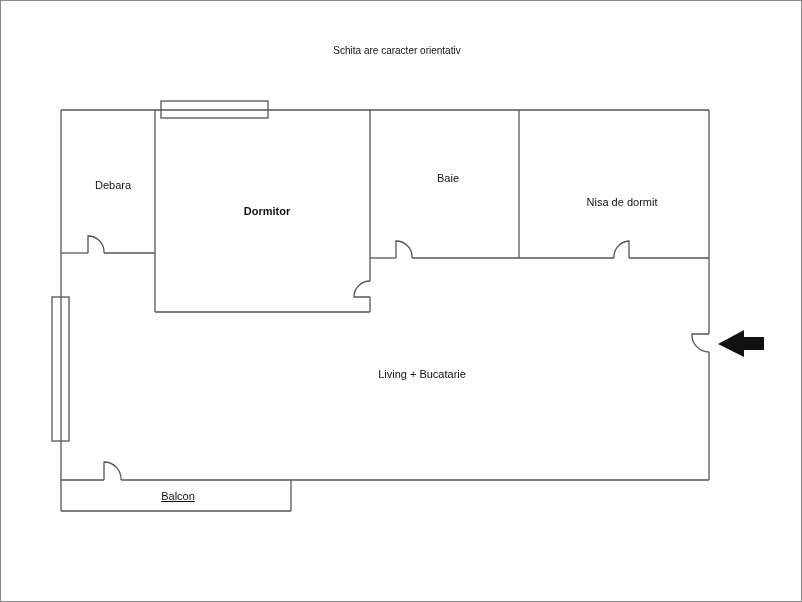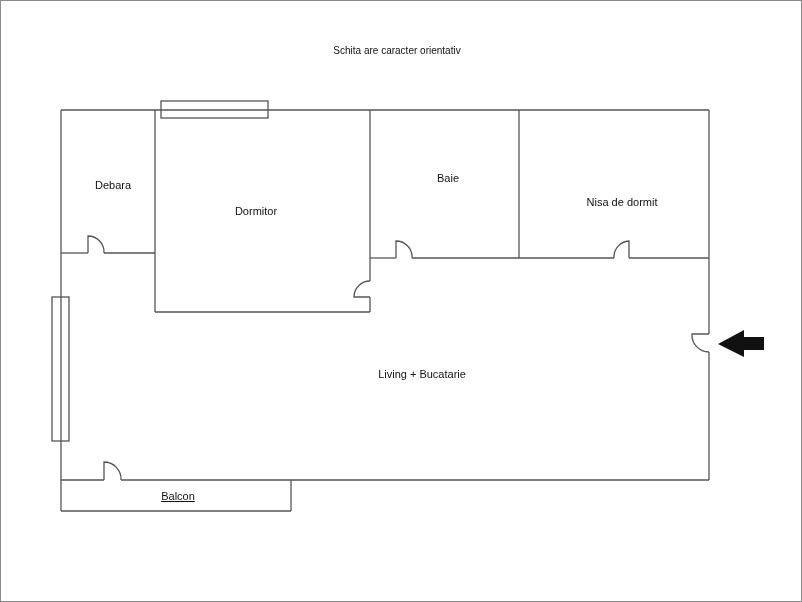--- a/index.html
+++ b/index.html
@@ -68,17 +68,17 @@
       <line x1="291" y1="480" x2="291" y2="511"></line>
       <path d="M104 480 L104 462 A17 17 0 0 1 121 480"></path>
     </g>
   </g>
 
   <polygon points="718,344 744,330 744,337 764,337 764,350 744,350 744,357" fill="#111"></polygon>
 </svg>
 
 <div class="label title" style="left:397px; top:50px;">Schita are caracter orientativ</div>
 <div class="label" style="left:113px; top:185px;">Debara</div>
-<div class="label" style="left:256px; top:211px;">Dormitor</div>
+<div class="label" style="left:267px; top:211px;font-weight:bold;">Dormitor</div>
 <div class="label" style="left:448px; top:178px;text-align:right;">Baie</div>
 <div class="label" style="left:622px; top:178px;margin-top:24px;">Nisa de dormit</div>
 <div class="label" style="left:378px; top:374px;margin-left:44px;">Living + Bucatarie</div>
 <div class="label" style="left:178px; top:496px;text-decoration:underline;">Balcon</div>
 
 </body></html>

